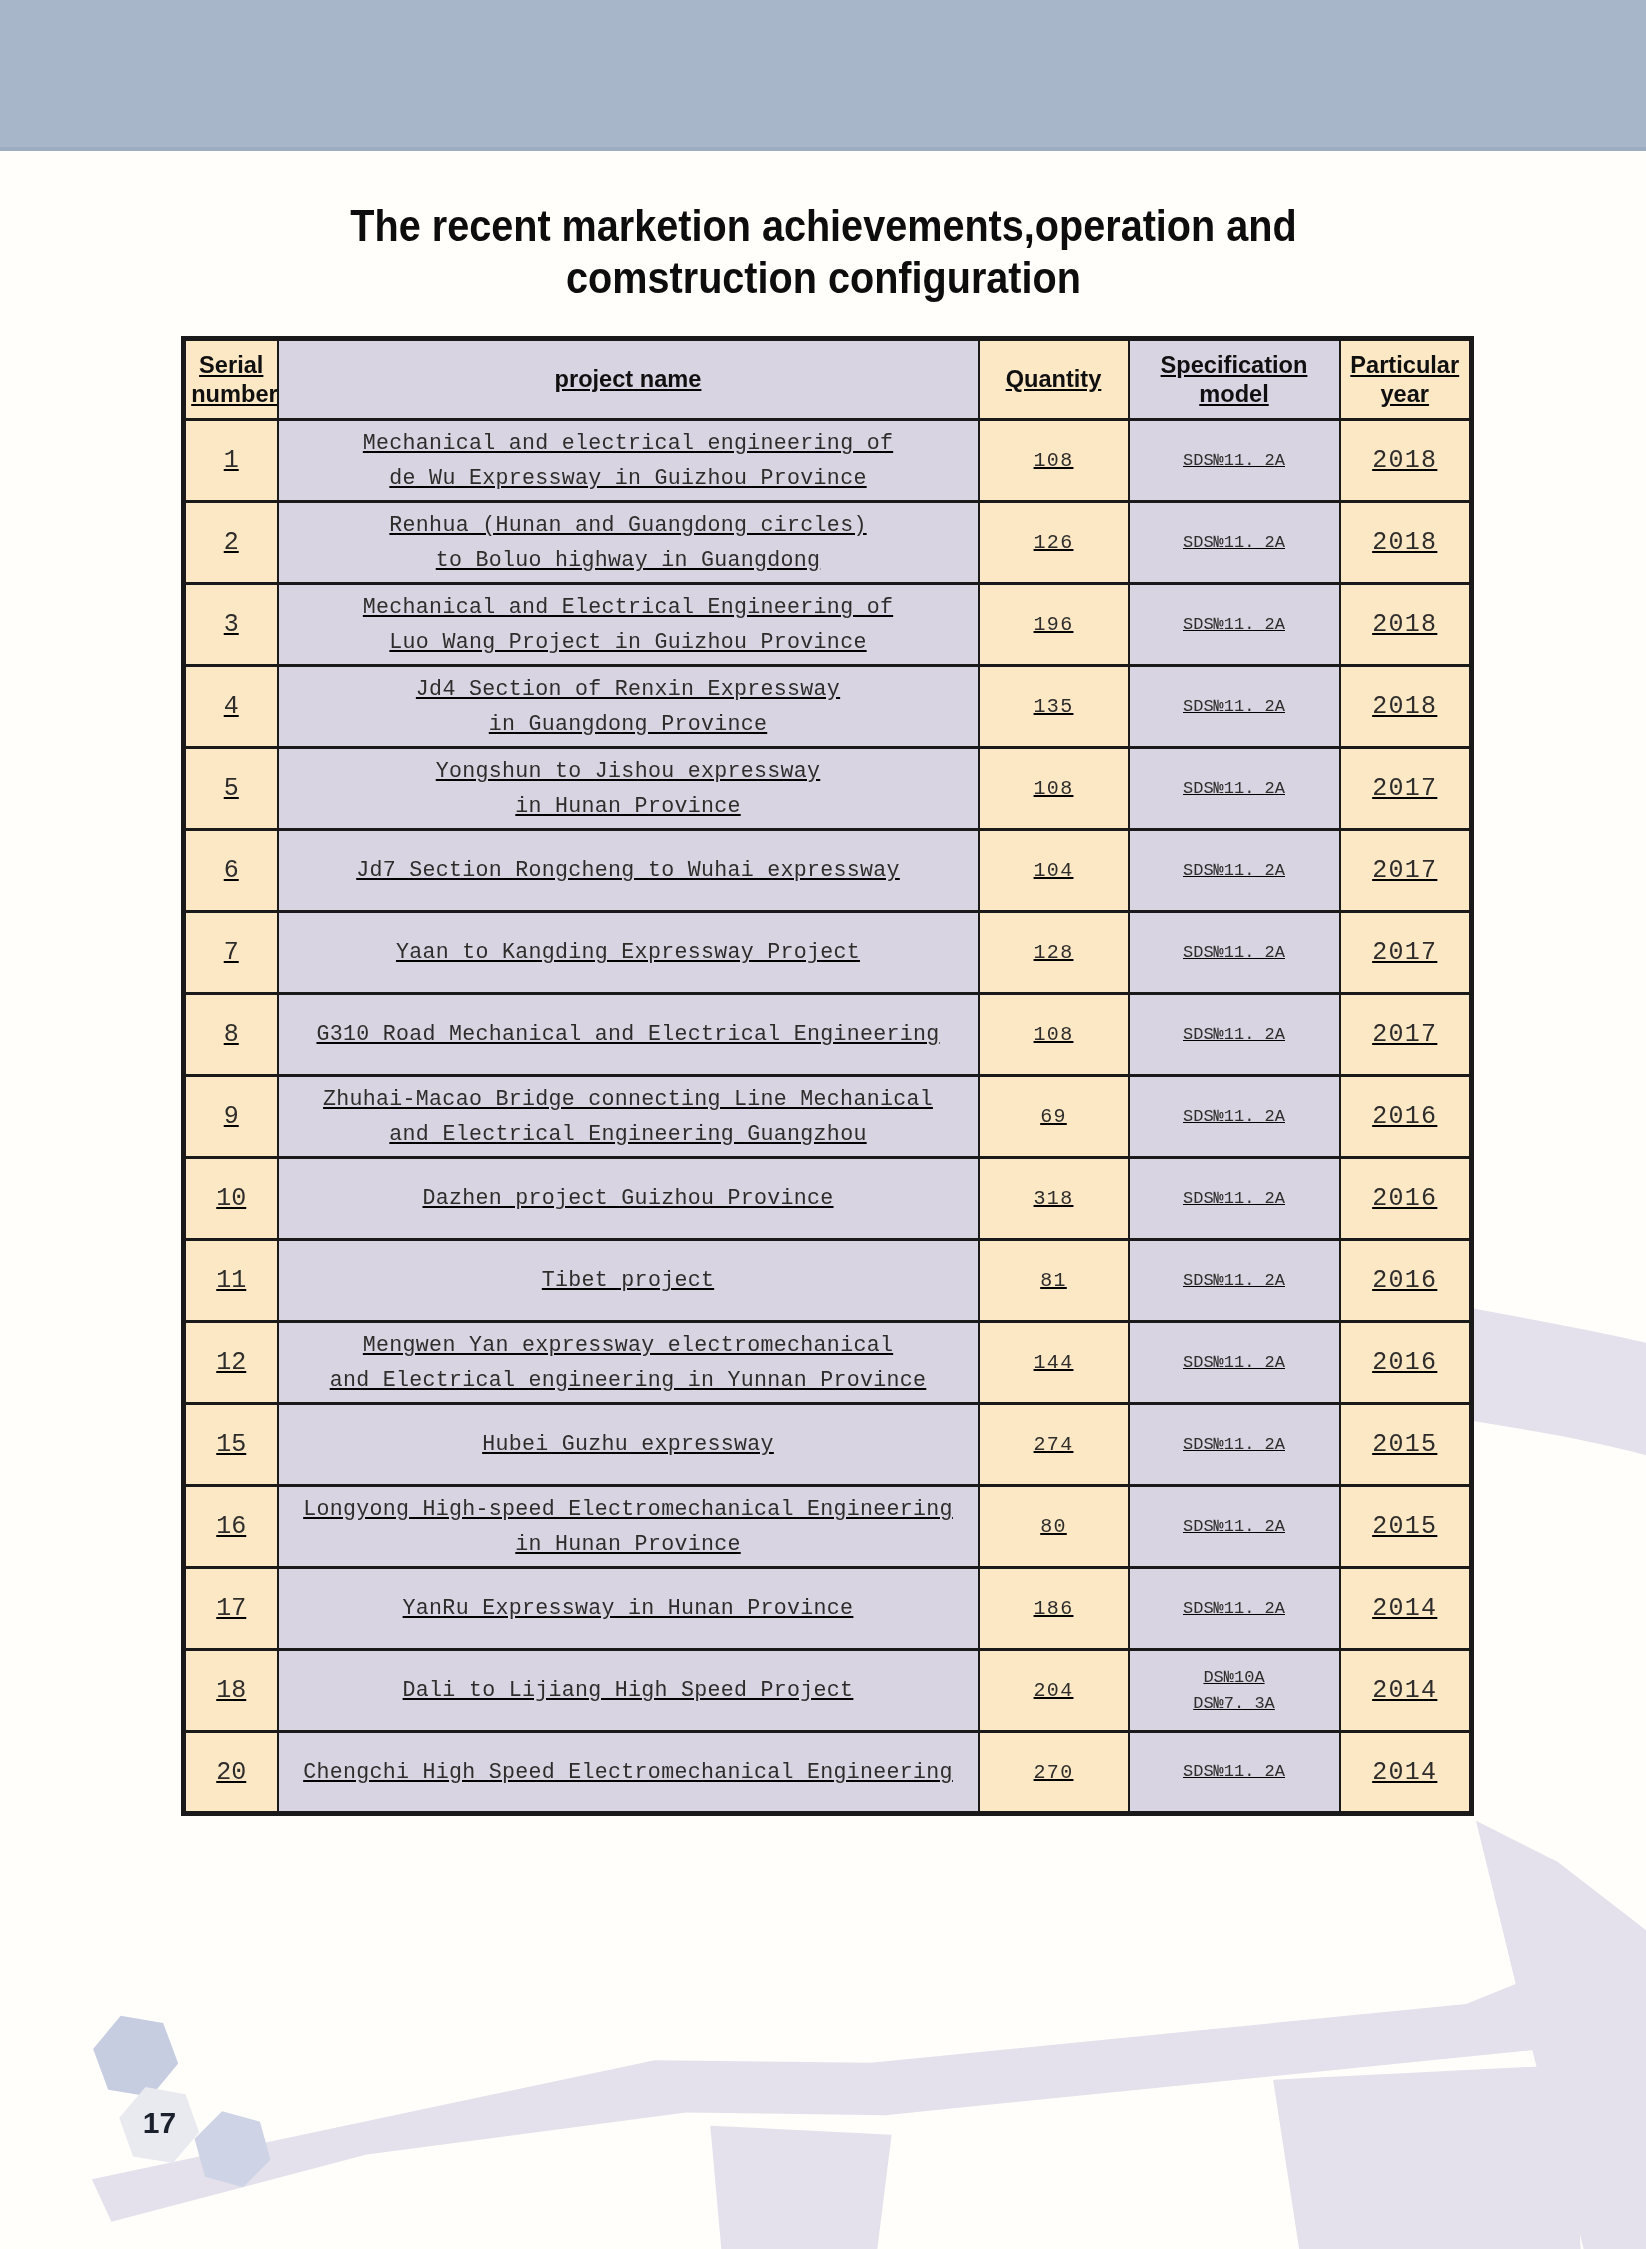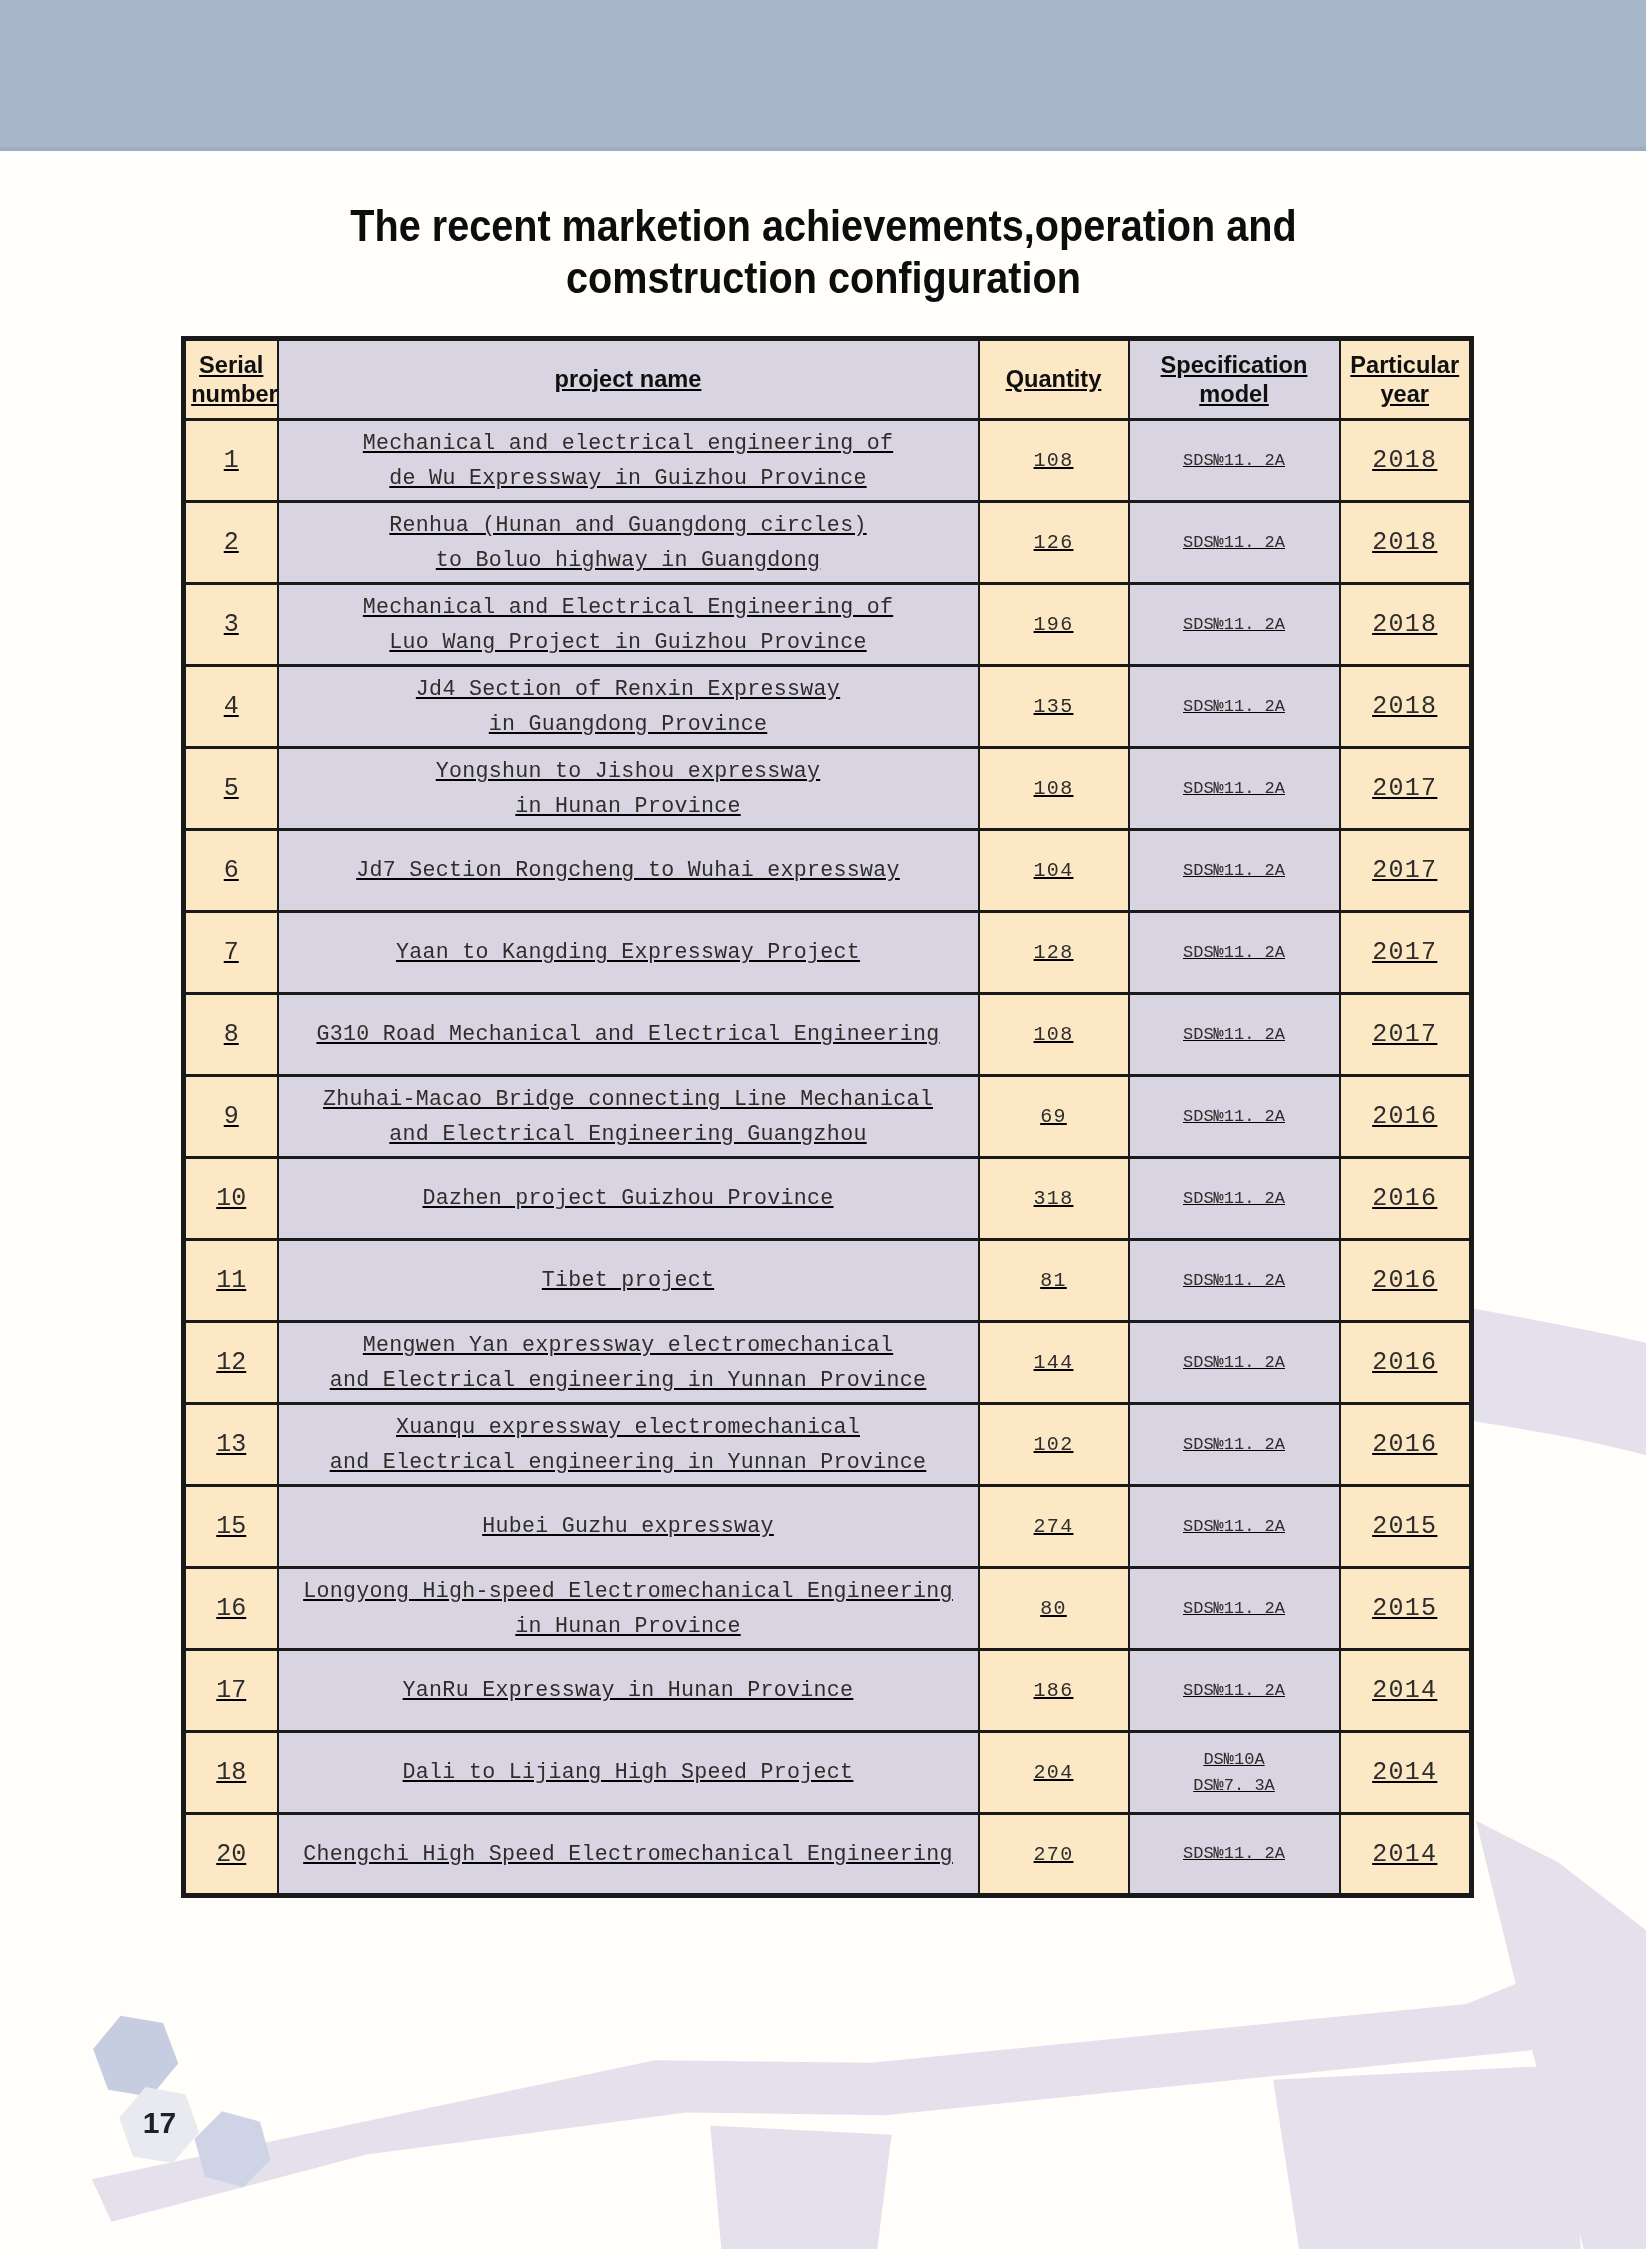--- a/index.html
+++ b/index.html
@@ -192,28 +192,20 @@
       </tr>
       <tr class="row">
         <td class="c-serial peach">12</td>
         <td class="c-name lav">Mengwen Yan expressway electromechanical
 and Electrical engineering in Yunnan Province</td>
         <td class="c-qty peach">144</td>
         <td class="c-spec lav">SDS№11. 2A</td>
         <td class="c-year peach">2016</td>
       </tr>
       <tr class="row">
-        <td class="c-serial peach">13</td>
-        <td class="c-name lav">Xuanqu expressway electromechanical
-and Electrical engineering in Yunnan Province</td>
-        <td class="c-qty peach">102</td>
-        <td class="c-spec lav">SDS№11. 2A</td>
-        <td class="c-year peach">2016</td>
-      </tr>
-      <tr class="row">
         <td class="c-serial peach">15</td>
         <td class="c-name lav">Hubei Guzhu expressway</td>
         <td class="c-qty peach">274</td>
         <td class="c-spec lav">SDS№11. 2A</td>
         <td class="c-year peach">2015</td>
       </tr>
       <tr class="row">
         <td class="c-serial peach">16</td>
         <td class="c-name lav">Longyong High-speed Electromechanical Engineering
 in Hunan Province</td>

